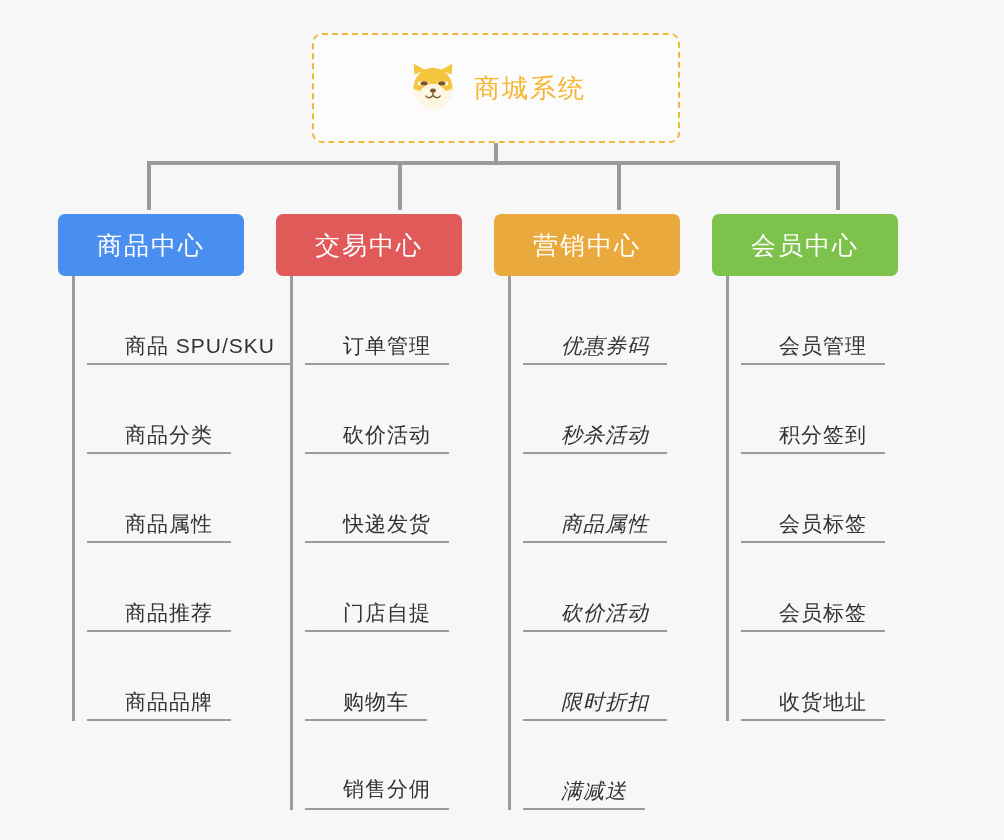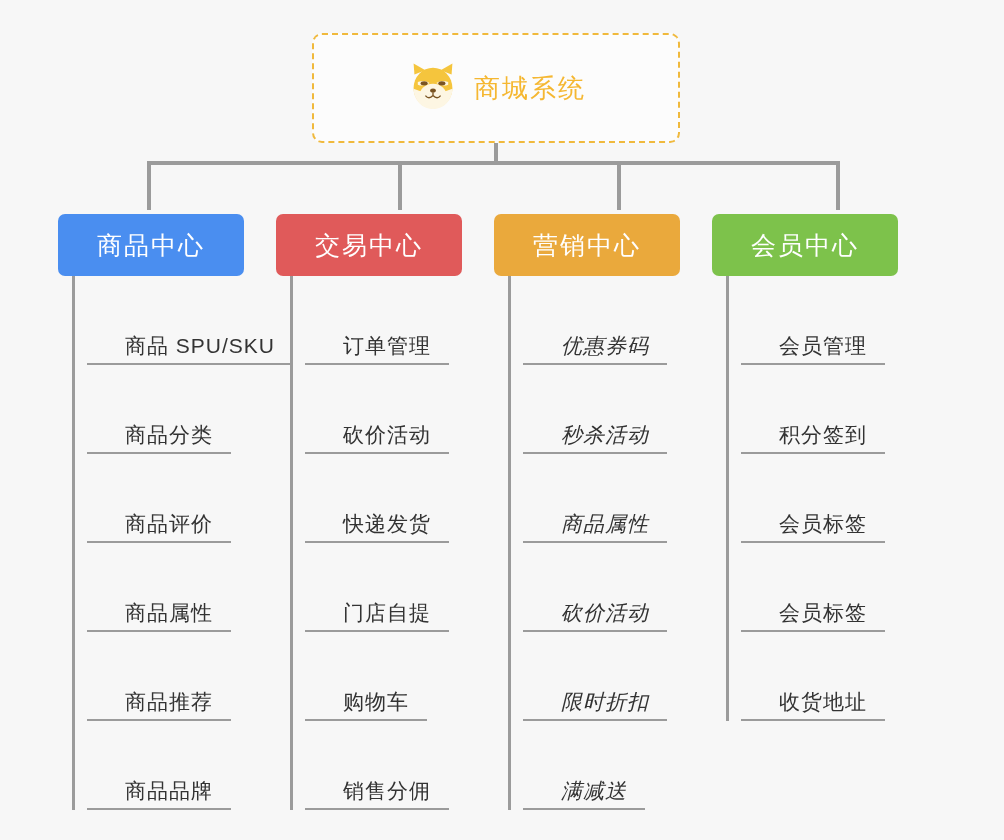--- a/index.html
+++ b/index.html
@@ -144,23 +144,20 @@
     <div class="column c1">
       <div class="cat-badge" style="background:#4a8ef0">商品中心</div>
       <div class="children" style="border-left-color: rgb(155, 155, 155);">
         <div class="child-item">
             <span class="child-label" style="border-bottom-color: rgb(155, 155, 155);">商品 SPU/SKU</span>
           </div>
         <div class="child-item">
             <span class="child-label" style="border-bottom-color: rgb(155, 155, 155);">商品分类</span>
           </div>
         <div class="child-item">
-            <span class="child-label" style="border-bottom-color: rgb(155, 155, 155);">商品评价</span>
-          </div>
-        <div class="child-item">
             <span class="child-label" style="border-bottom-color: rgb(155, 155, 155);">商品属性</span>
           </div>
         <div class="child-item">
             <span class="child-label" style="border-bottom-color: rgb(155, 155, 155);">商品推荐</span>
           </div>
         <div class="child-item">
             <span class="child-label" style="border-bottom-color: rgb(155, 155, 155);">商品品牌</span>
           </div>
       </div>
     </div>
@@ -177,21 +174,21 @@
         <div class="child-item">
             <span class="child-label" style="border-bottom-color: rgb(155, 155, 155);">快递发货</span>
           </div>
         <div class="child-item">
             <span class="child-label" style="border-bottom-color: rgb(155, 155, 155);">门店自提</span>
           </div>
         <div class="child-item">
             <span class="child-label" style="border-bottom-color: rgb(155, 155, 155);">购物车</span>
           </div>
         <div class="child-item">
-            <span class="child-label" style="border-bottom-color: rgb(155, 155, 155);">销售分佣</span>
+            <span class="child-label" style="border-bottom-color: rgb(155, 155, 155); font-family: Liberation Mono, monospace;">销售分佣</span>
           </div>
       </div>
     </div>
 
     <div class="column c3">
       <div class="cat-badge" style="background:#eaa93c">营销中心</div>
       <div class="children" style="border-left-color: rgb(155, 155, 155); font-style: italic;">
         <div class="child-item">
             <span class="child-label" style="border-bottom-color: rgb(155, 155, 155);">优惠券码</span>
           </div>

